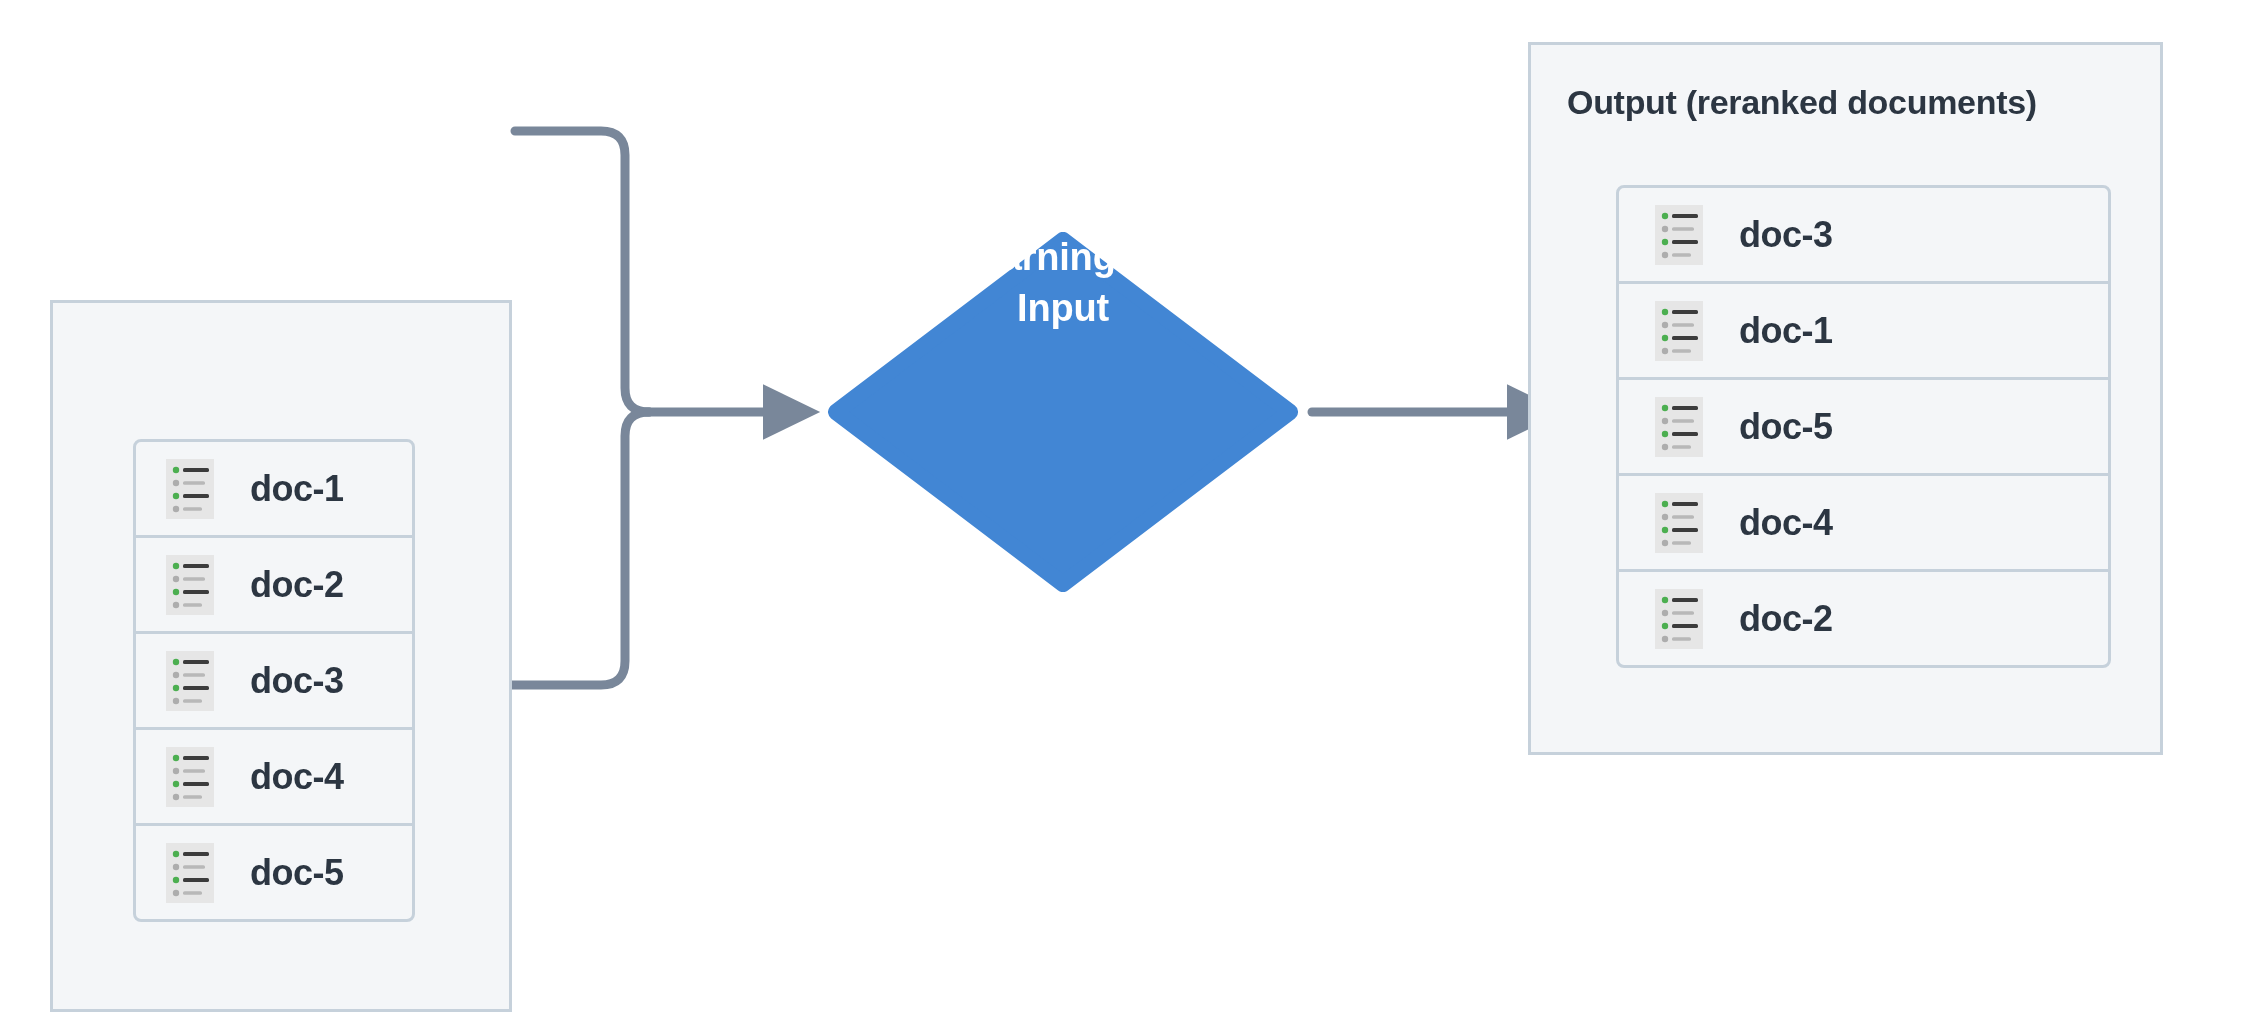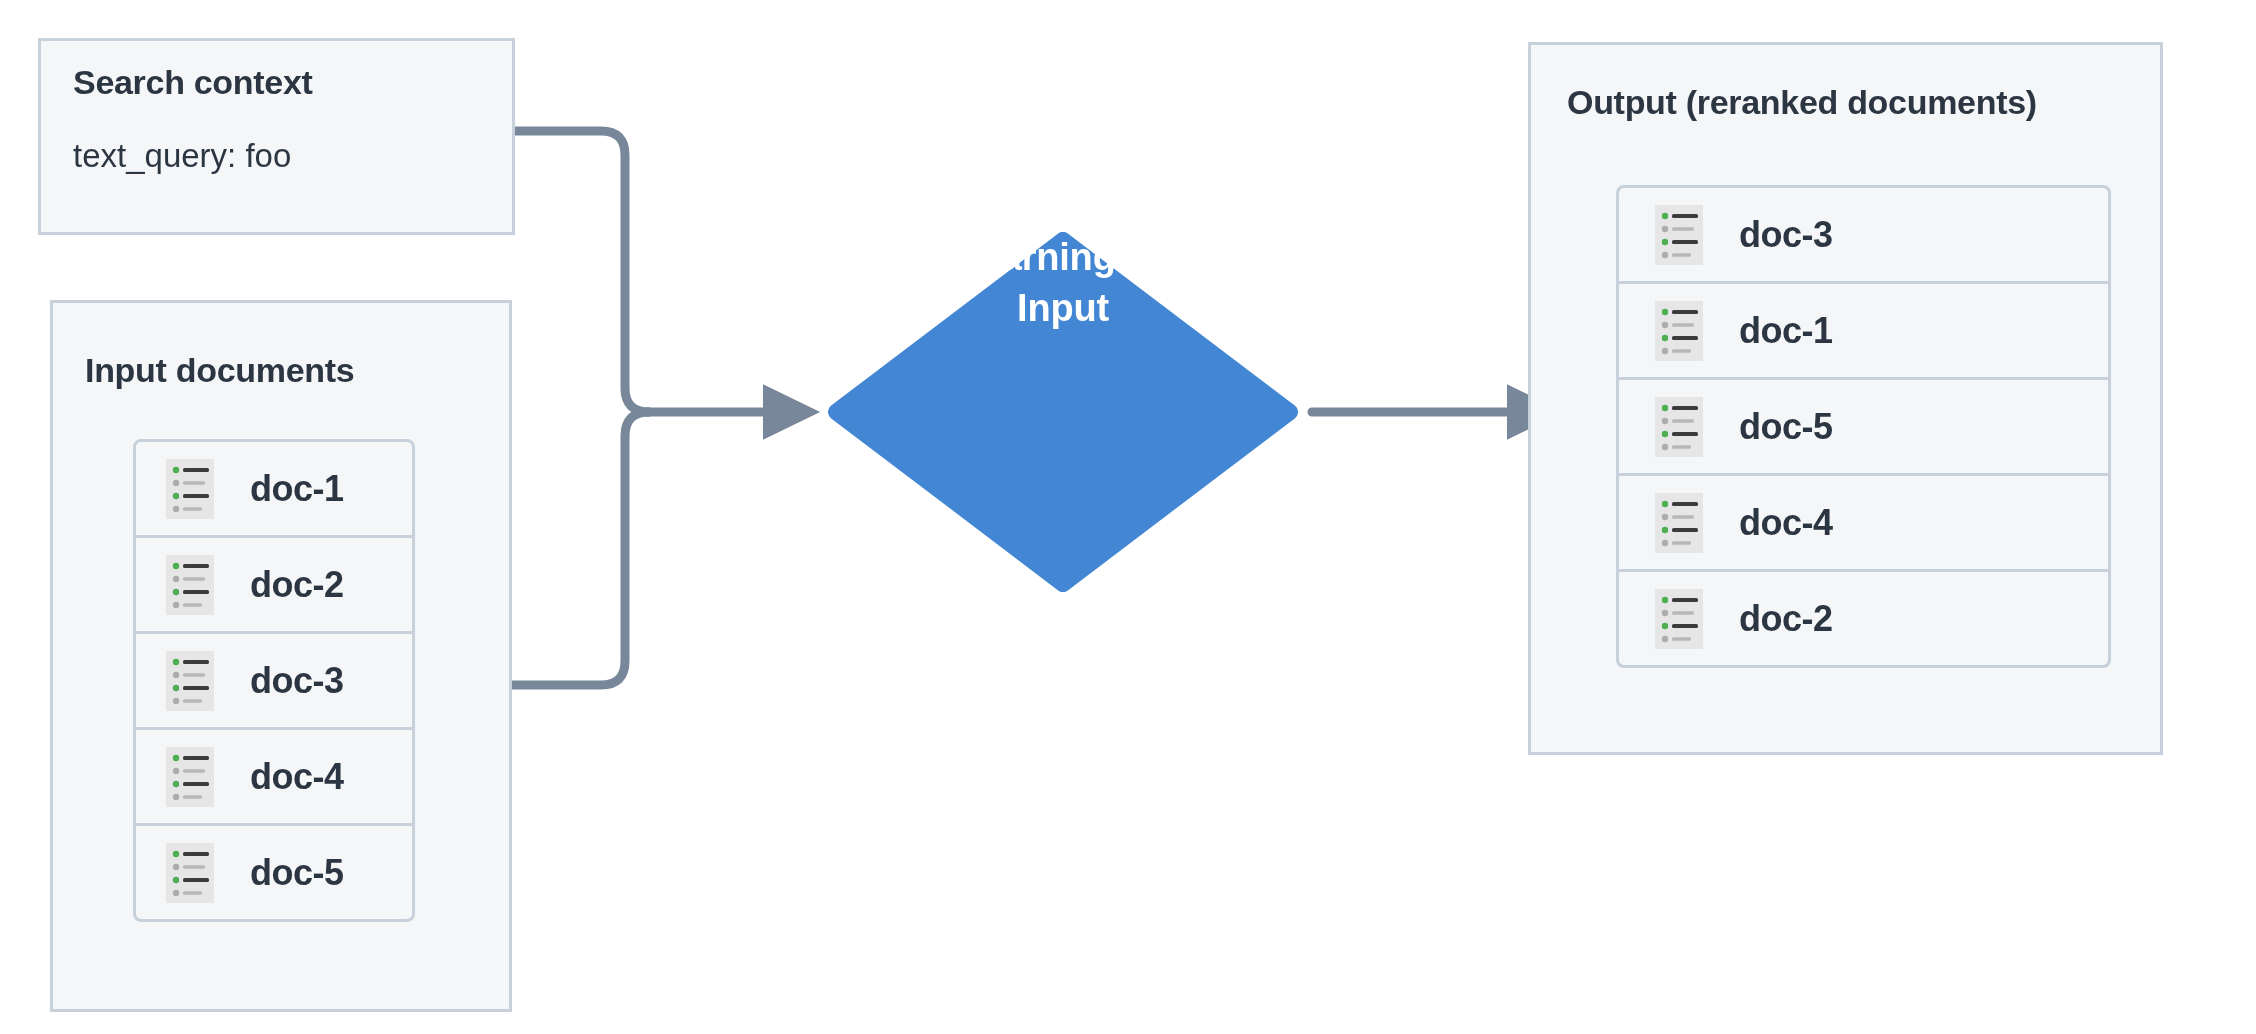--- a/index.html
+++ b/index.html
@@ -136,27 +136,22 @@
 
     <path d="M515,131 H601 Q625,131 625,155 V388 Q625,412 649,412" fill="none" stroke="#79879a" stroke-width="9" stroke-linecap="round"></path>
 
     <path d="M512,685 H601 Q625,685 625,661 V436 Q625,412 649,412" fill="none" stroke="#79879a" stroke-width="9" stroke-linecap="round"></path>
 
     <path d="M640,412 H786" fill="none" stroke="#79879a" stroke-width="9" stroke-linecap="butt" marker-end="url(#arrowhead)"></path>
 
     <path d="M1312,412 H1530" fill="none" stroke="#79879a" stroke-width="9" stroke-linecap="round" marker-end="url(#arrowhead)"></path>
   </svg>
 
-  <div class="panel" id="search-context">
-    <div class="panel-title">Search context</div>
-    <div class="panel-sub">text_query: foo</div>
-  </div>
 
   <div class="panel" id="input-documents">
-    <div class="panel-title">Input documents</div>
     <div class="doclist" id="input-doclist">
         <div class="doc-row">
           <svg class="doc-icon" viewBox="0 0 48 60">
             <rect x="0" y="0" width="48" height="60" fill="#e6e6e6"></rect>
             <circle cx="10" cy="11" r="3.2" fill="#4caf50"></circle>
             <rect x="17" y="8.9" width="26" height="4.2" rx="1.6" fill="#3c3c3c"></rect>
             <circle cx="10" cy="24" r="3.2" fill="#adadad"></circle>
             <rect x="17" y="22.2" width="22" height="3.6" rx="1.6" fill="#b8b8b8"></rect>
             <circle cx="10" cy="37" r="3.2" fill="#4caf50"></circle>
             <rect x="17" y="34.9" width="26" height="4.2" rx="1.6" fill="#3c3c3c"></rect>

